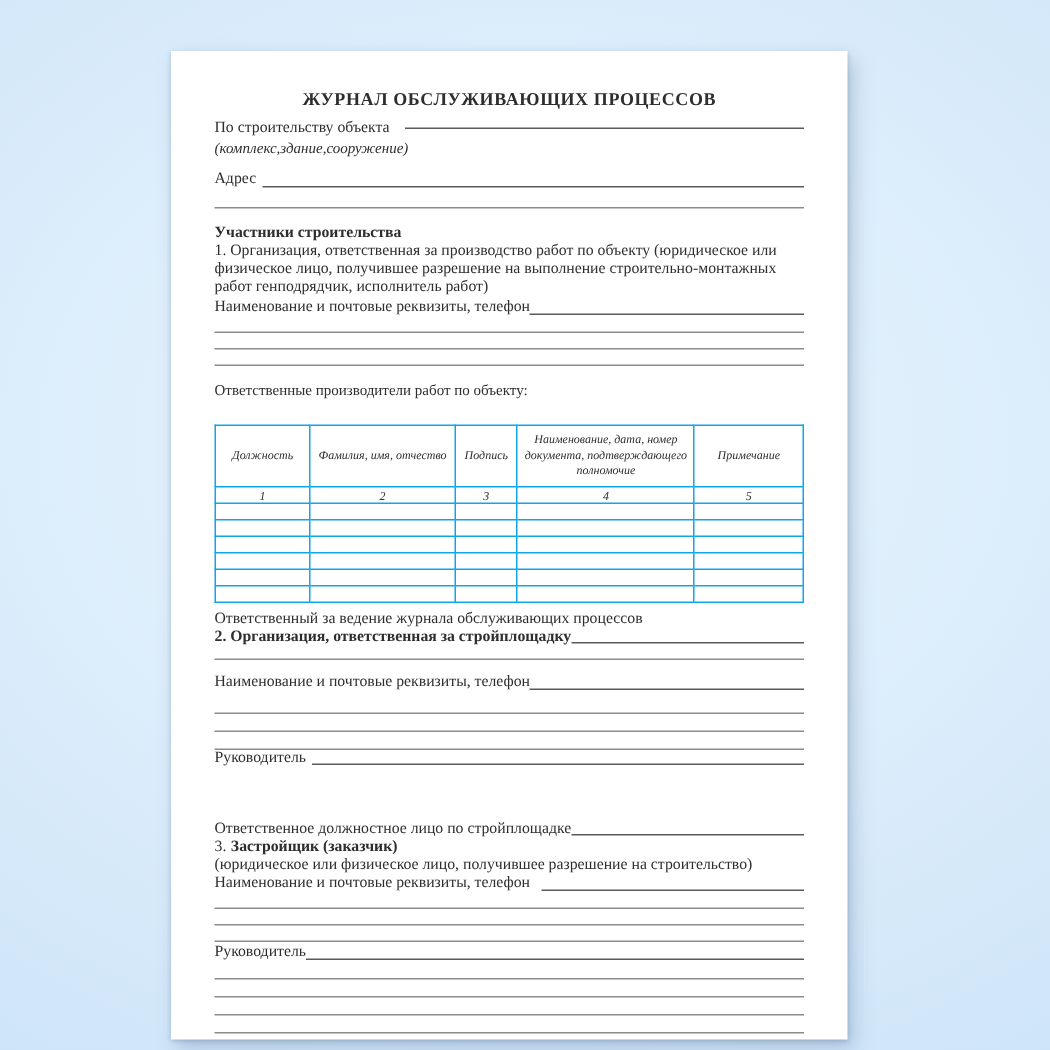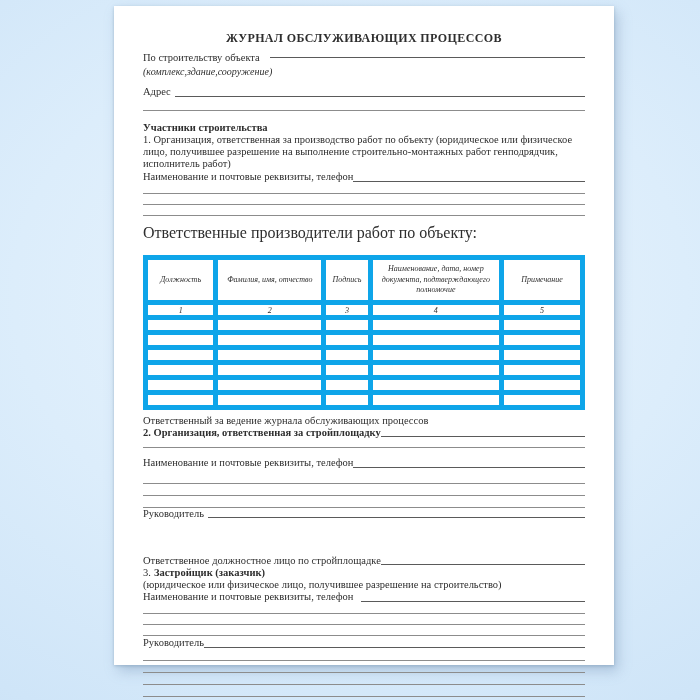--- a/index.html
+++ b/index.html
@@ -2,39 +2,39 @@
 <html><head>
 <meta charset="utf-8">
 <style>
   html,body{margin:0;padding:0;}
   body{
     width:700px;height:700px;position:relative;overflow:hidden;
     font-family:"Liberation Serif","DejaVu Serif",serif;
     background:radial-gradient(120% 95% at 50% 42%, #e9f4fd 0%, #dcedfb 40%, #cfe5f8 72%, #c3dbf2 100%);
   }
   .page{
-    position:absolute;left:114px;top:6px;width:500px;height:659px;
+    position:absolute;left:114px;top:34px;width:451px;height:659px;
     background:#ffffff;box-sizing:border-box;padding:25px 29px 0 29px;
     box-shadow:0 1px 3px rgba(90,120,150,.35), 4px 6px 12px rgba(110,140,175,.38);
     color:#2e2e2e;
   }
   .title{font-size:12px;font-weight:bold;text-align:center;letter-spacing:.4px;line-height:14px;margin:0;}
   .inv{font-size:11.5px;font-weight:bold;text-align:center;line-height:14px;margin-top:10px;}
   .row{display:flex;align-items:flex-end;font-size:10.5px;line-height:13px;}
   .row .lbl{white-space:nowrap;}
   .row .fill{flex:1 1 auto;border-bottom:1px solid #5a5a5a;margin-bottom:1px;}
   .gap10{margin-left:10px;} .gap4{margin-left:4px;} .gap8{margin-left:8px;}
   .hint{font-size:10px;font-style:italic;line-height:11px;}
   .blank{border-bottom:1px solid #8c8c8c;}
   .b10{height:10px;} .b11{height:11px;} .b12{height:12px;} .b9{height:9px;}
   .heading{font-size:10.5px;font-weight:bold;line-height:13px;margin-top:10px;}
   .para{font-size:10.5px;line-height:12px;margin:0;}
-  .caption{font-size:16px;line-height:13px;margin-top:10px;}
+  .caption{font-size:10px;line-height:13px;margin-top:10px;}
   table{width:100%;border-collapse:collapse;margin-top:16px;border:1.5px solid #3c3c3c;}
-  th,td{border:5px solid #0ea5e9;}
+  th,td{border:1px solid #0ea5e9;}
   thead th{font-weight:normal;font-style:italic;font-size:8px;line-height:1.32;
     text-align:center;vertical-align:middle;height:38px;padding:1px 3px;}
   .numrow td{font-style:italic;font-size:8px;text-align:center;height:10px;padding:0;}
   .emptyrow td{height:10px;padding:0;}
   .c1{width:16.1%;} .c2{width:24.7%;} .c3{width:10.6%;} .c4{width:30.1%;} .c5{width:18.5%;}
   .keeper{font-size:10.5px;line-height:12px;margin-top:5px;}
   .boldrow{font-weight:bold;}
   .note{font-size:7px;text-align:center;line-height:10px;color:#3a3a3a;}
   .mt8{margin-top:8px;} .mt3{margin-top:3px;} .mt2{margin-top:2px;}
 </style>

